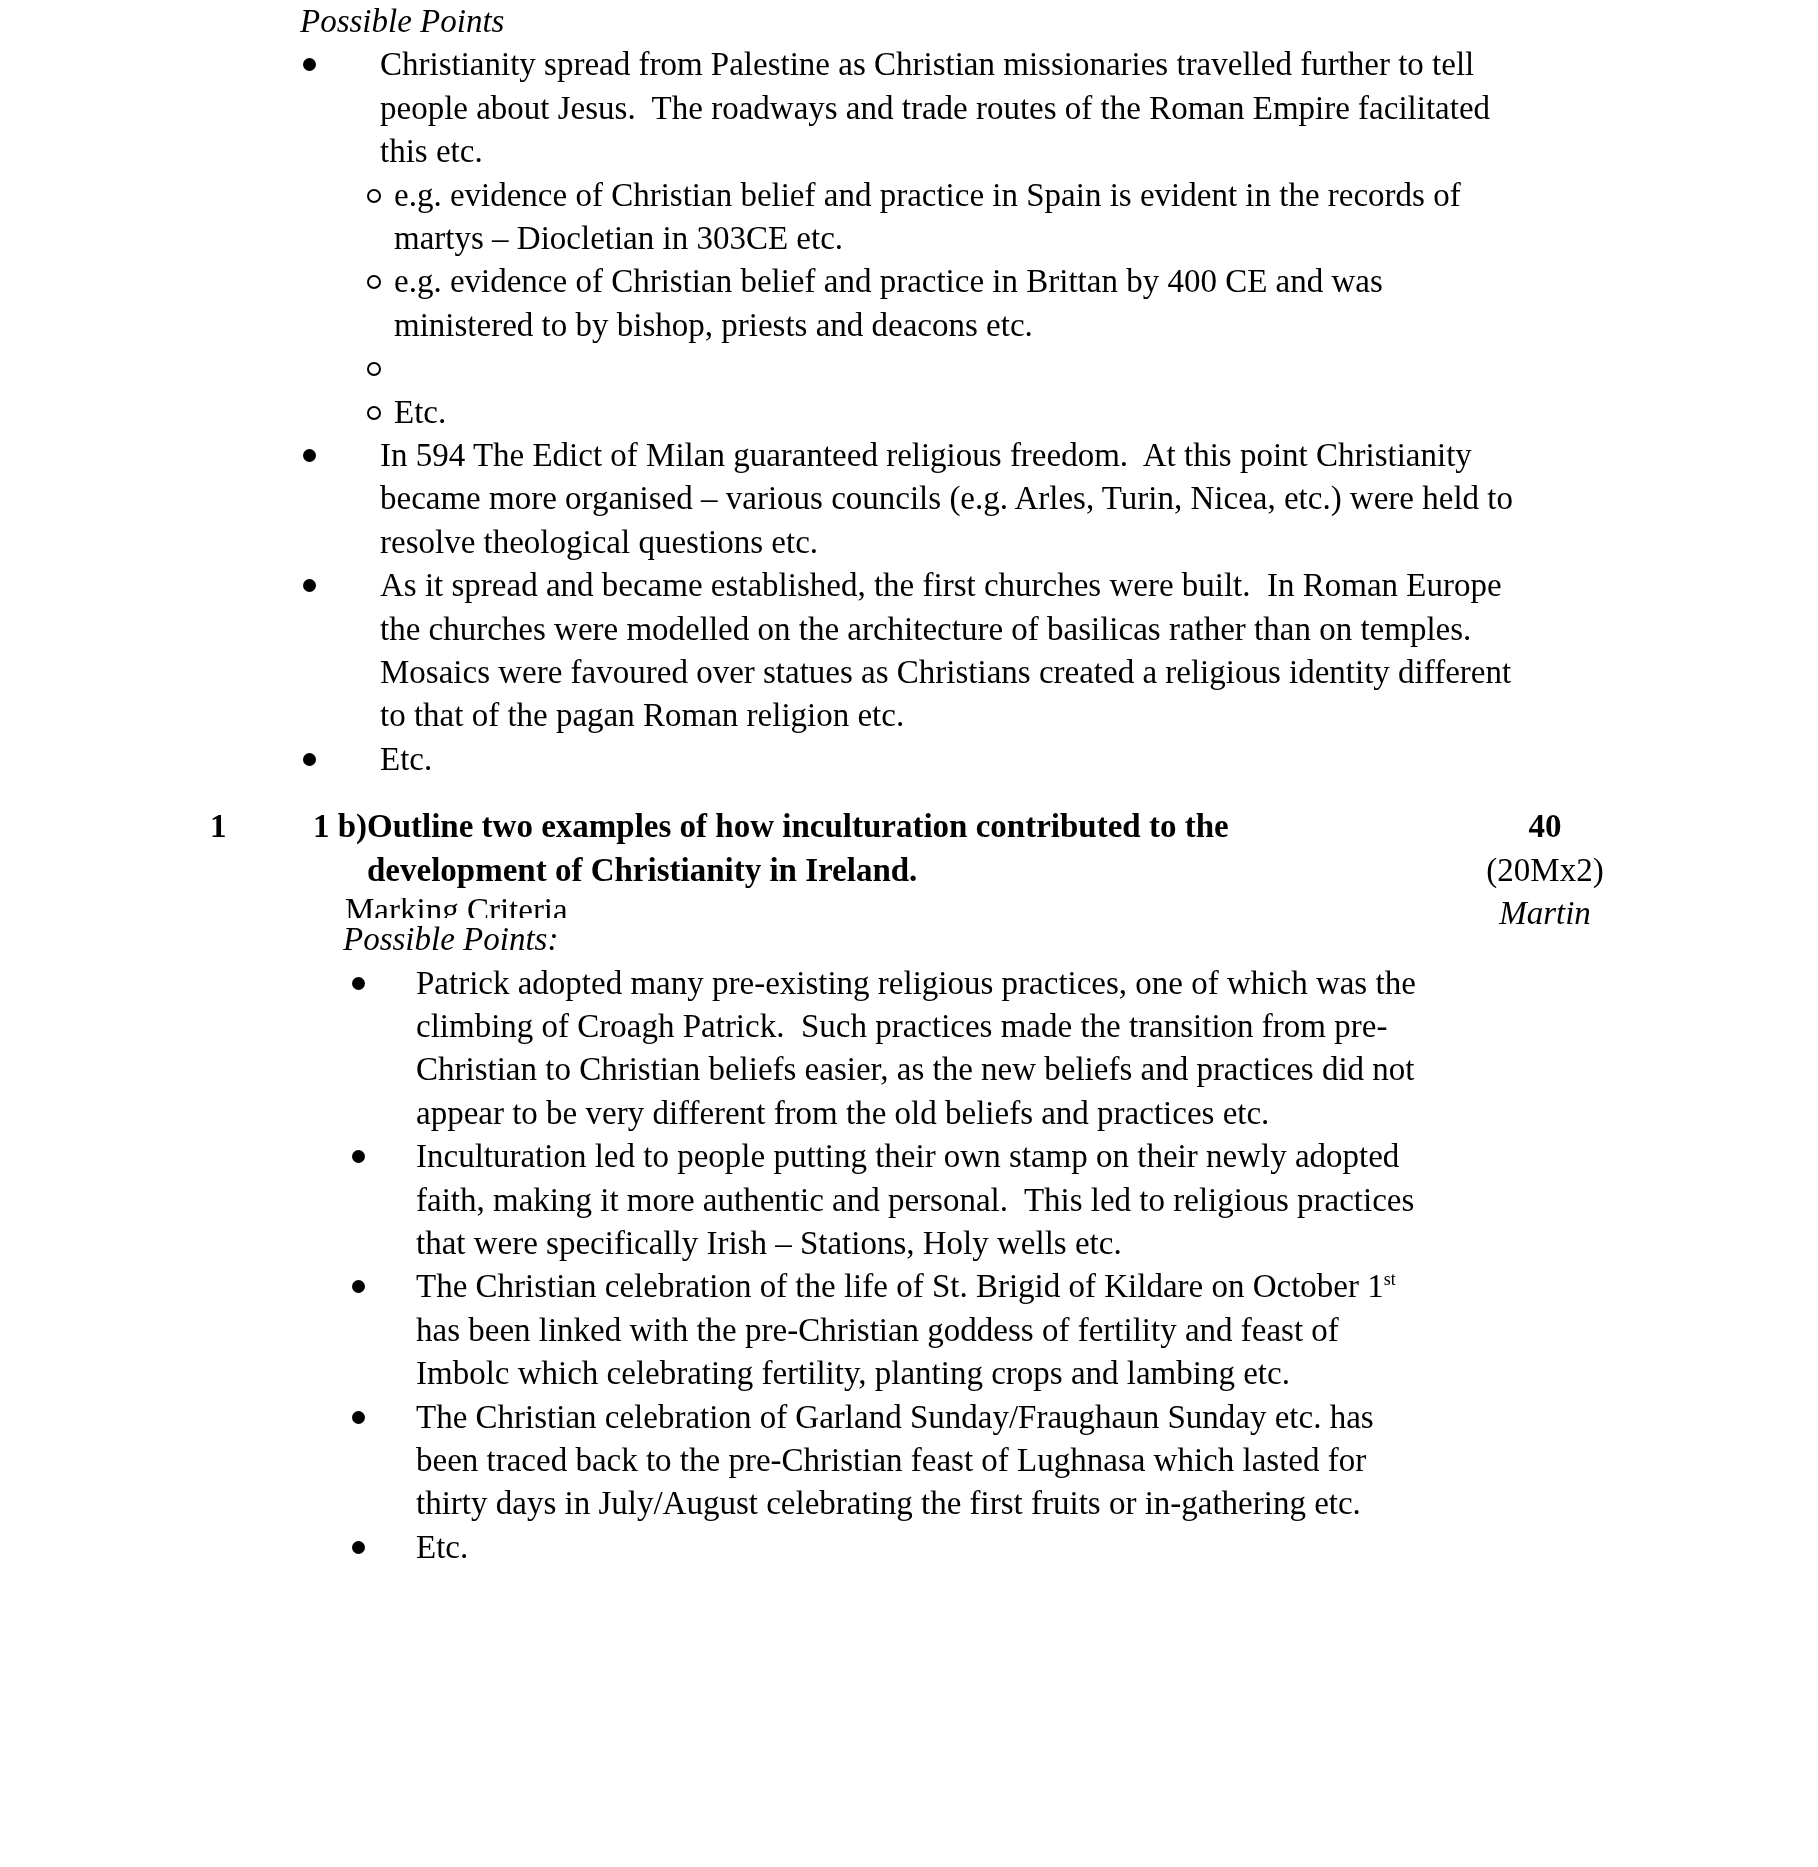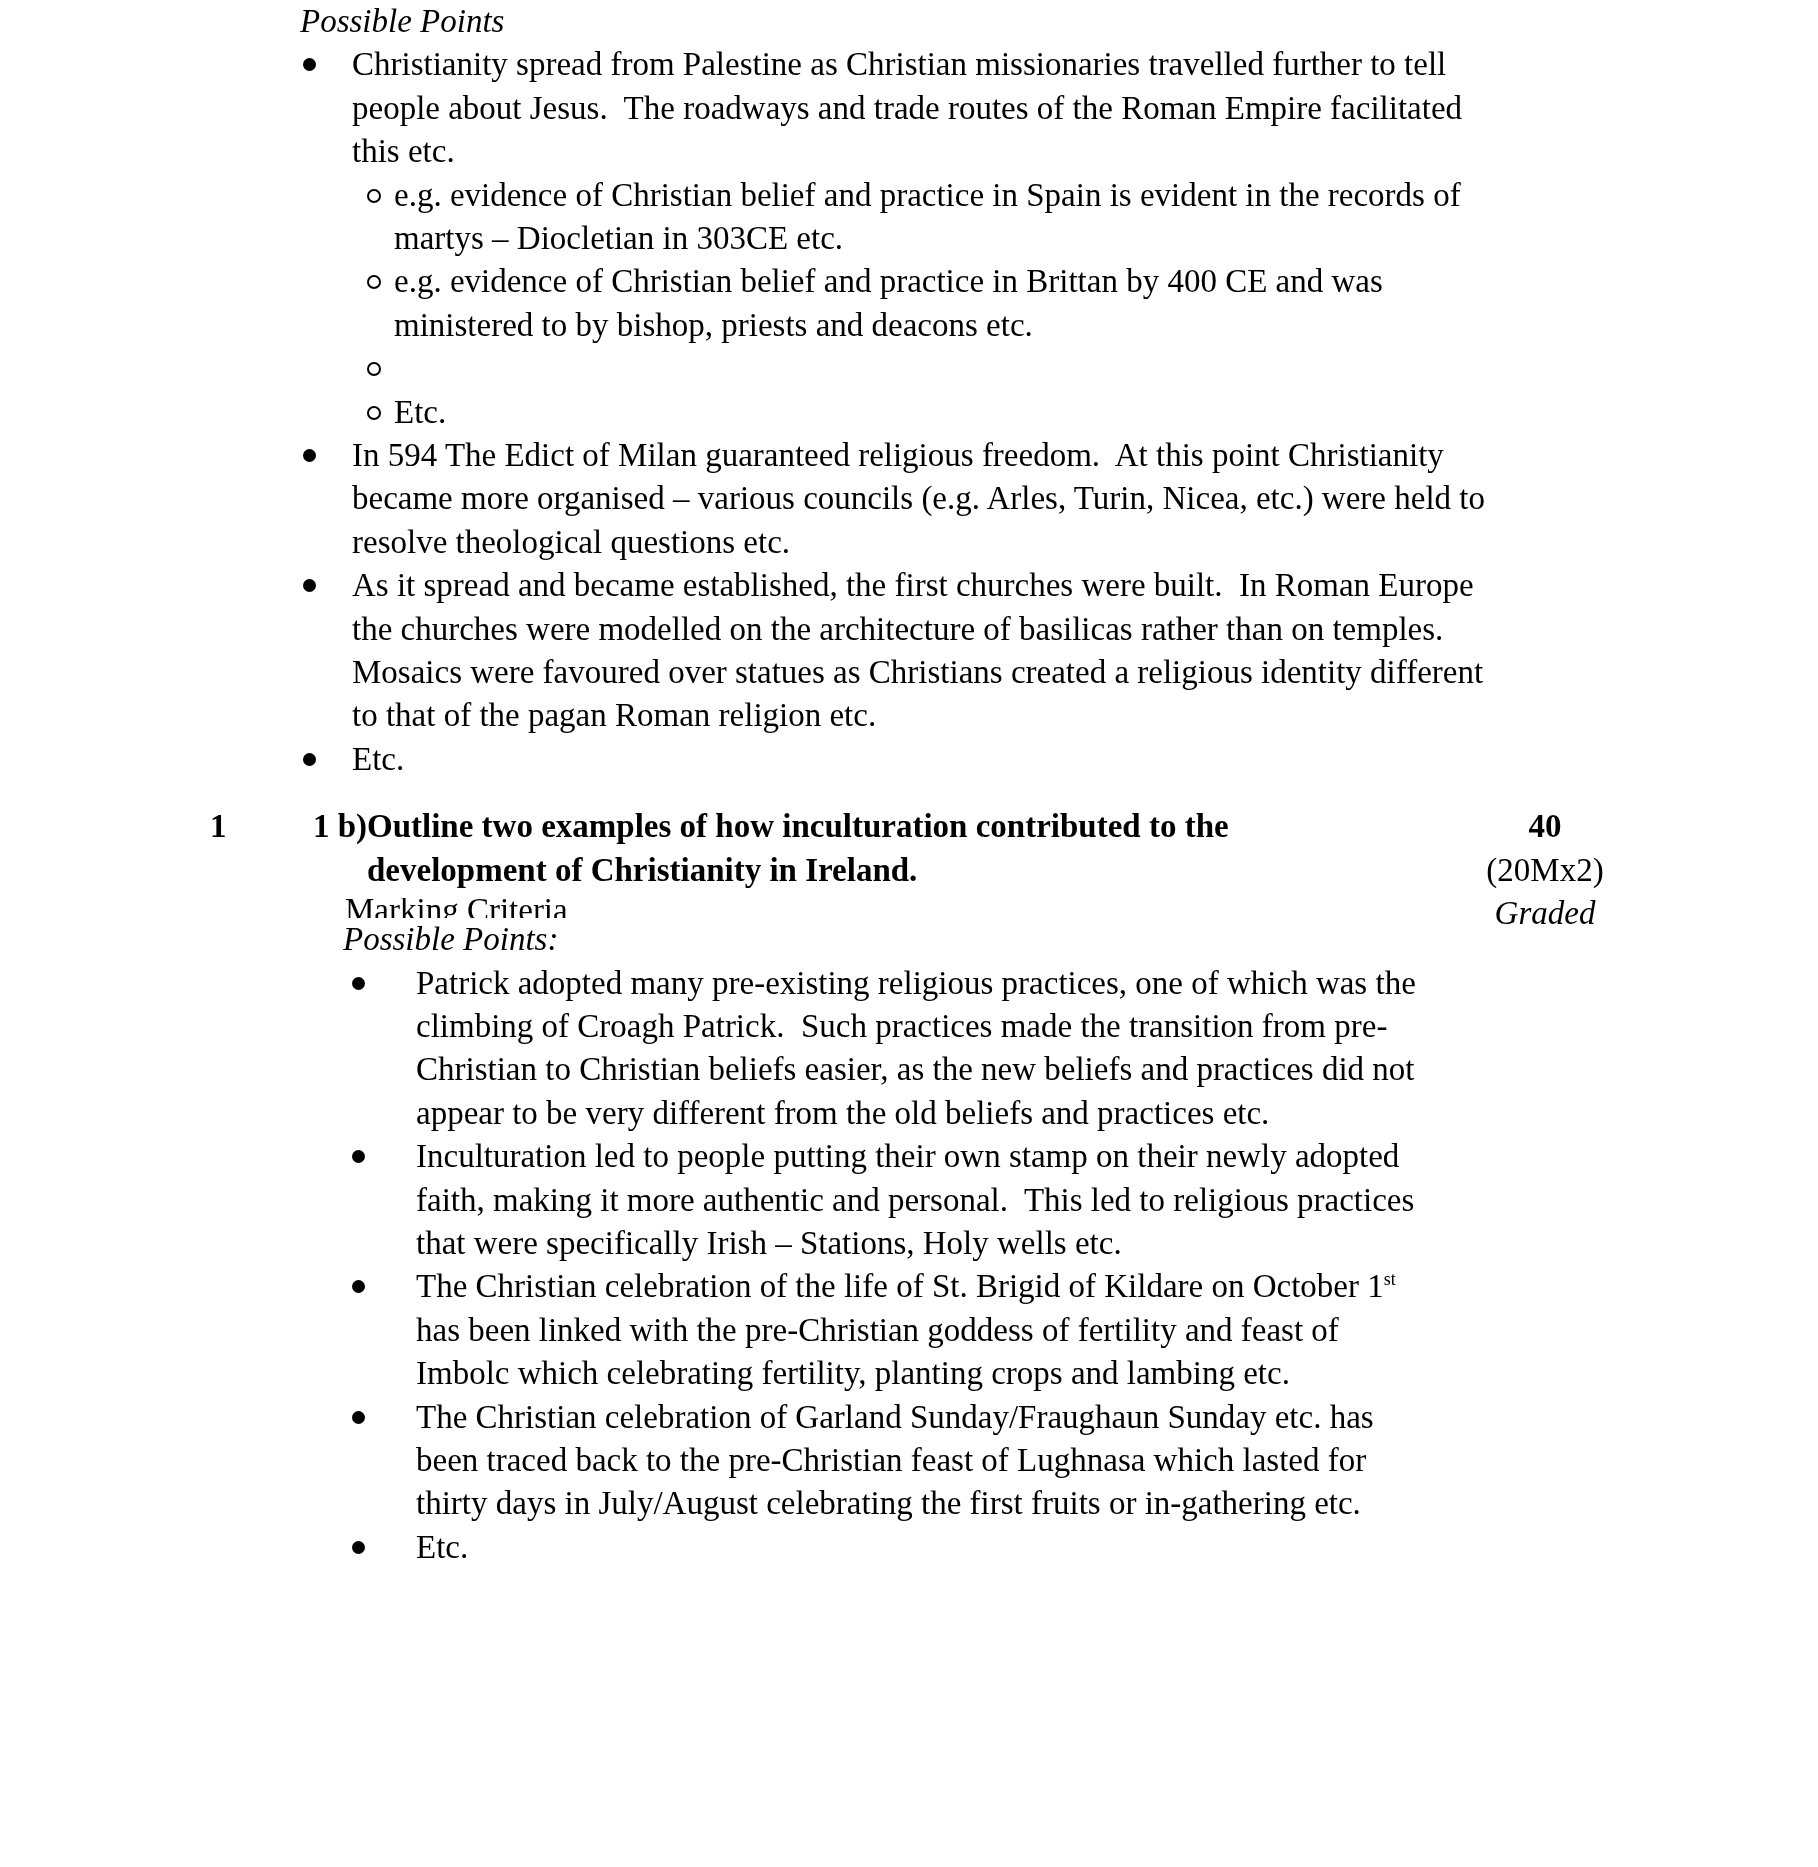--- a/index.html
+++ b/index.html
@@ -50,21 +50,21 @@
     position: absolute;
     left: 0;
     top: 15px;
     width: 14px;
     height: 14px;
     border: 2.2px solid #000;
     border-radius: 50%;
     box-sizing: border-box;
   }
 
-  .l1 { margin-left: 303px; }
+  .l1 { margin-left: 303px; gap: 28px; }
   .l1 .marker { width: 49px; }
   .l2 { margin-left: 367px; }
   .l2 .marker { width: 27px; }
 
   .sec-a .l1 .li-text { width: 1165px; }
   .sec-a .l2 .li-text { width: 1110px; }
 
   .li-text { white-space: pre-wrap; }
 
   .q-block {
@@ -155,21 +155,21 @@
 
   <section class="q-block">
     <div class="q-row">
       <span class="q-num">1</span>
       <span class="q-part">1 b)</span>
       <span class="q-text">Outline two examples of how inculturation contributed to the development of Christianity in Ireland.</span>
     </div>
     <div class="marks">
       <div class="marks-total">40</div>
       <div class="marks-detail">(20Mx2)</div>
-      <div class="marks-note">Graded</div>
+      <div class="marks-note">Martin</div>
     </div>
   </section>
 
   <section class="sec-b">
     <div class="clipped">
       <span class="clipped-text">Marking Criteria</span>
     </div>
     <div class="pp-heading-b">Possible Points:</div>
 
     <div class="li lb">

